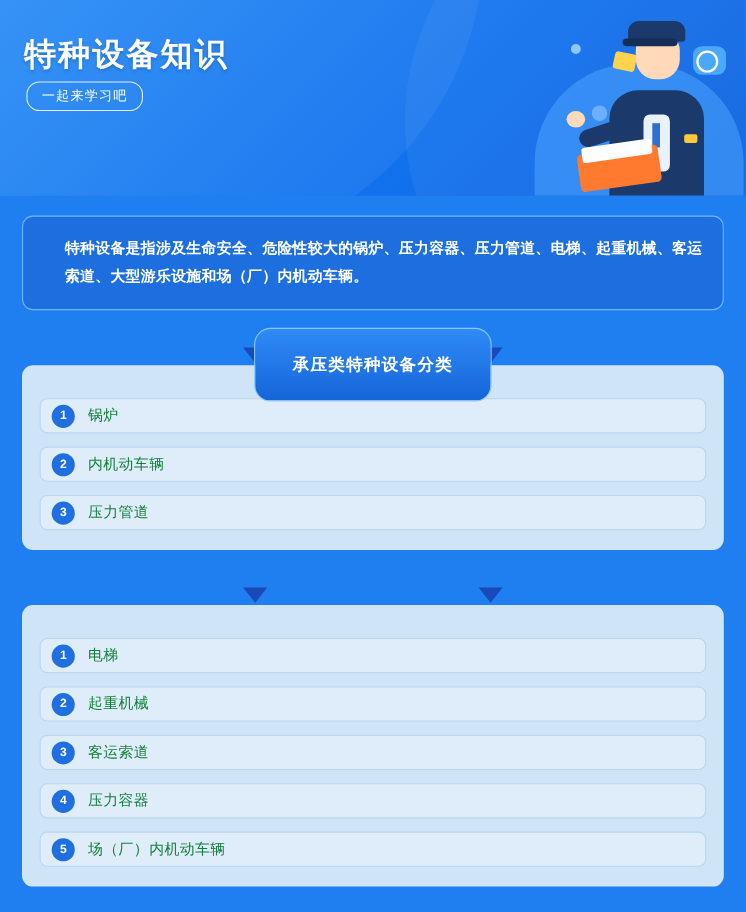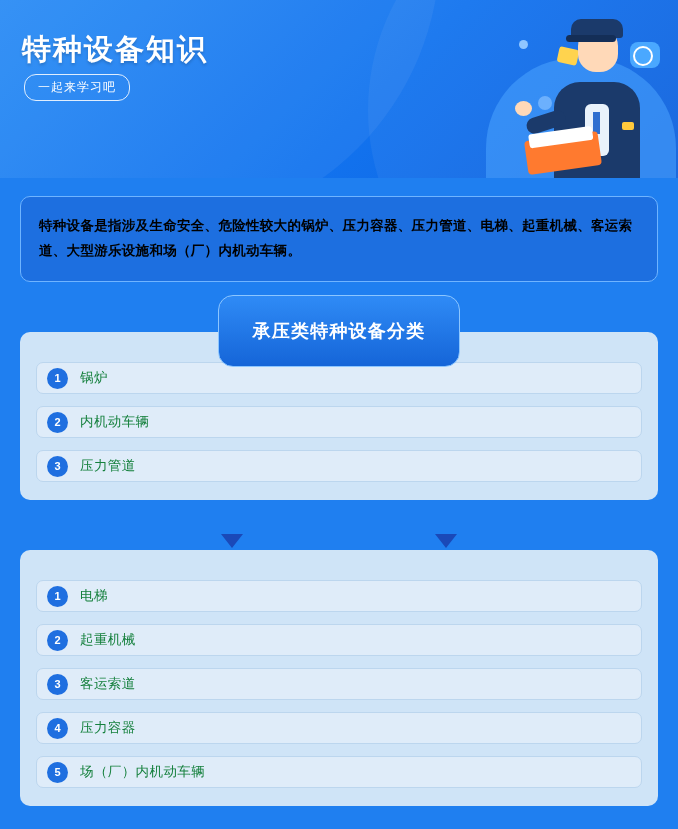--- a/index.html
+++ b/index.html
@@ -237,46 +237,47 @@
   .intro-card {
     position: relative;
     margin: 18px 20px 0 20px;
     background: #1d6fe0;
     border: 1px solid #6fb4ff;
     border-radius: 10px;
     padding: 16px 18px 18px 18px;
     box-sizing: border-box;
   }
   .intro-text {
-    color: #000000;
+    color: #ffffff;
     font-size: 13.5px;
     font-weight: bold;
     line-height: 25px;
     letter-spacing: .3px;
+    margin-left: 20px;
   }
 
   
   .section {
     position: relative;
     margin: 34px 20px 0 20px;
   }
   .sec-head {
     position: relative;
     height: 30px;
     display: flex;
     justify-content: center;
     align-items: center;
   }
   .sec-title {
     position: relative;
     background: linear-gradient(180deg, #2f8bf6 0%, #1565d8 100%);
     border: 1px solid #8cc6ff;
     border-radius: 15px;
     color: #ffffff;
-    font-size: 18px;
+    font-size: 15px;
     font-weight: bold;
     letter-spacing: 1.2px;
     padding: 23px 34px;
     z-index: 3;
   }
   .tri {
     position: absolute;
     top: 0;
     width: 0;
     height: 0;

